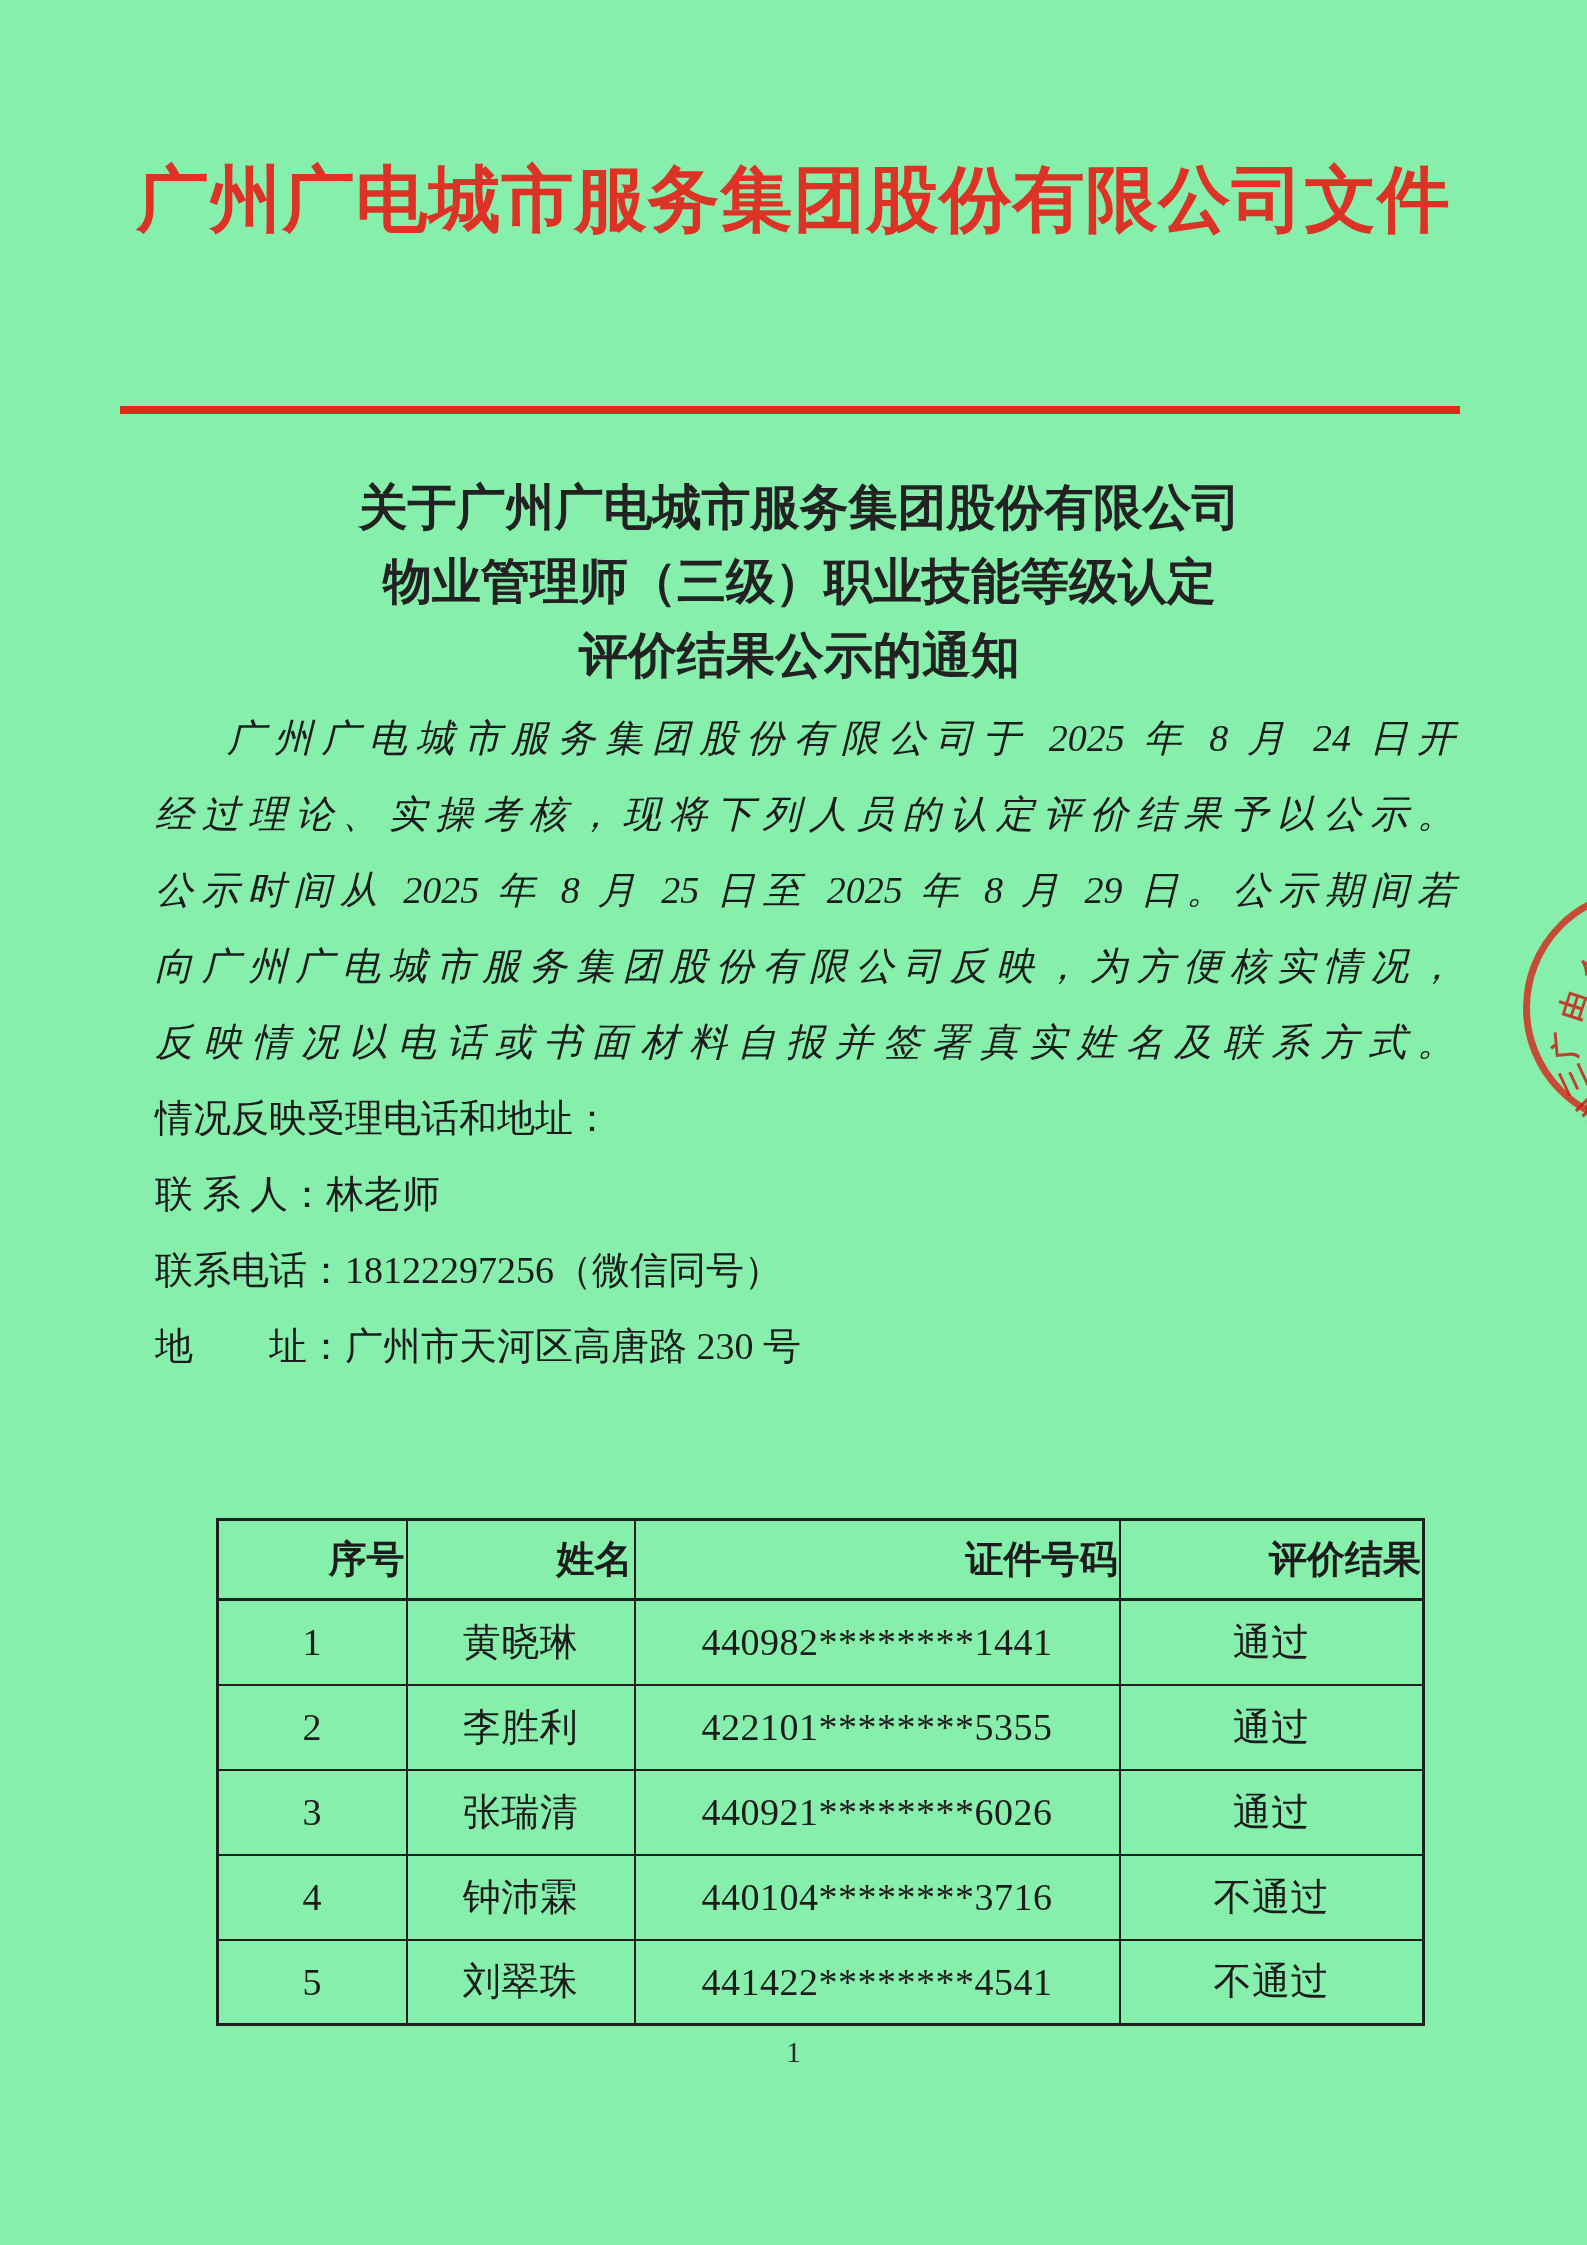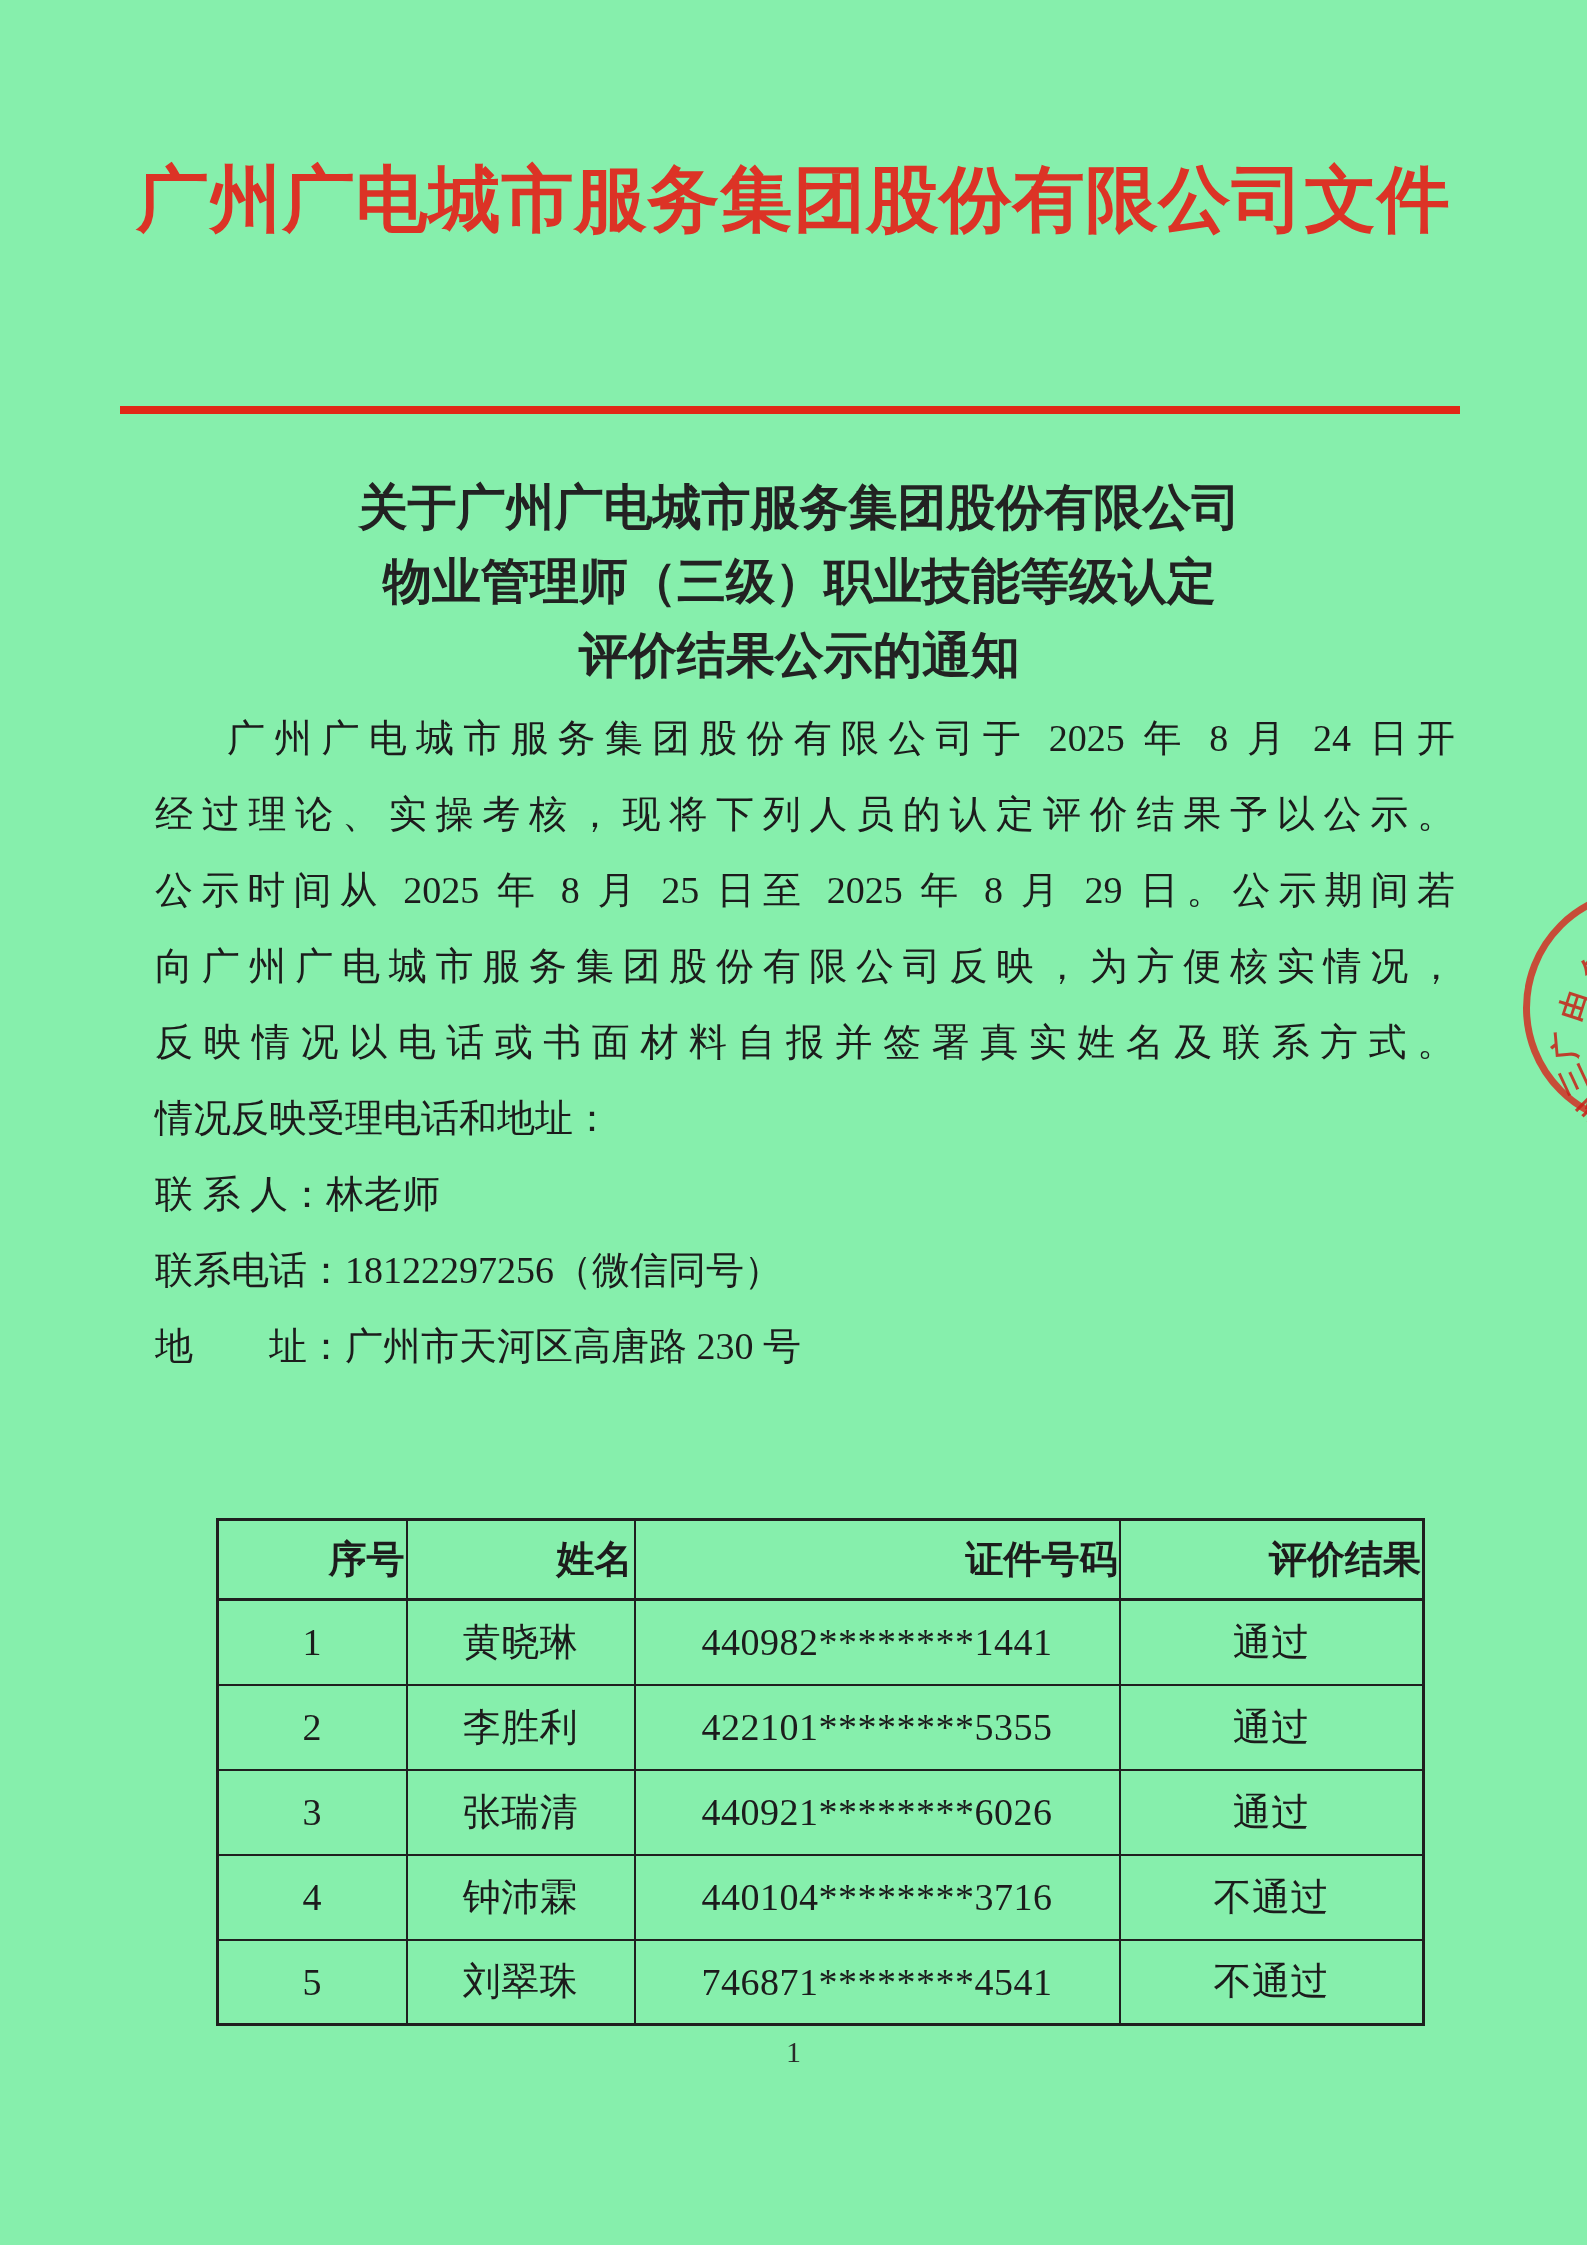--- a/index.html
+++ b/index.html
@@ -41,21 +41,21 @@
     font-size:49px;line-height:74px;
     color:#222;
   }
   
   .body-block{
     position:absolute;top:700px;left:155px;width:1300px;
     font-size:38px;line-height:76px;
     color:var(--ink);
   }
   .body-line{white-space:normal;}
-  .body-line.j{text-align:justify;text-align-last:justify;}
+  .body-line.j{text-align:justify;text-align-last:justify;font-style:italic;}
   .body-line.indent{text-indent:72px;}
   
   .result-table{
     position:absolute;top:1518px;left:216px;
     width:1206px;
     border-collapse:collapse;
     table-layout:fixed;
     background:transparent;
   }
   .result-table,.result-table th,.result-table td{
@@ -161,21 +161,21 @@
         </tr>
         <tr>
           <td>4</td>
           <td>钟沛霖</td>
           <td>440104********3716</td>
           <td>不通过</td>
         </tr>
         <tr>
           <td>5</td>
           <td>刘翠珠</td>
-          <td>746871********4541</td>
+          <td>441422********4541</td>
           <td>不通过</td>
         </tr>
       </tbody>
   </table>
 
   <div class="stamp" id="stamp">
       <span class="stamp-char" style="left: 52px; top: 56px; transform: rotate(-50deg);">年</span>
       <span class="stamp-char" style="left: 29px; top: 96px; transform: rotate(-72deg);">由</span>
       <span class="stamp-char" style="left: 21px; top: 136px; transform: rotate(-95deg);">广</span>
       <span class="stamp-char" style="left: 30px; top: 170px; transform: rotate(-115deg);">三</span>

